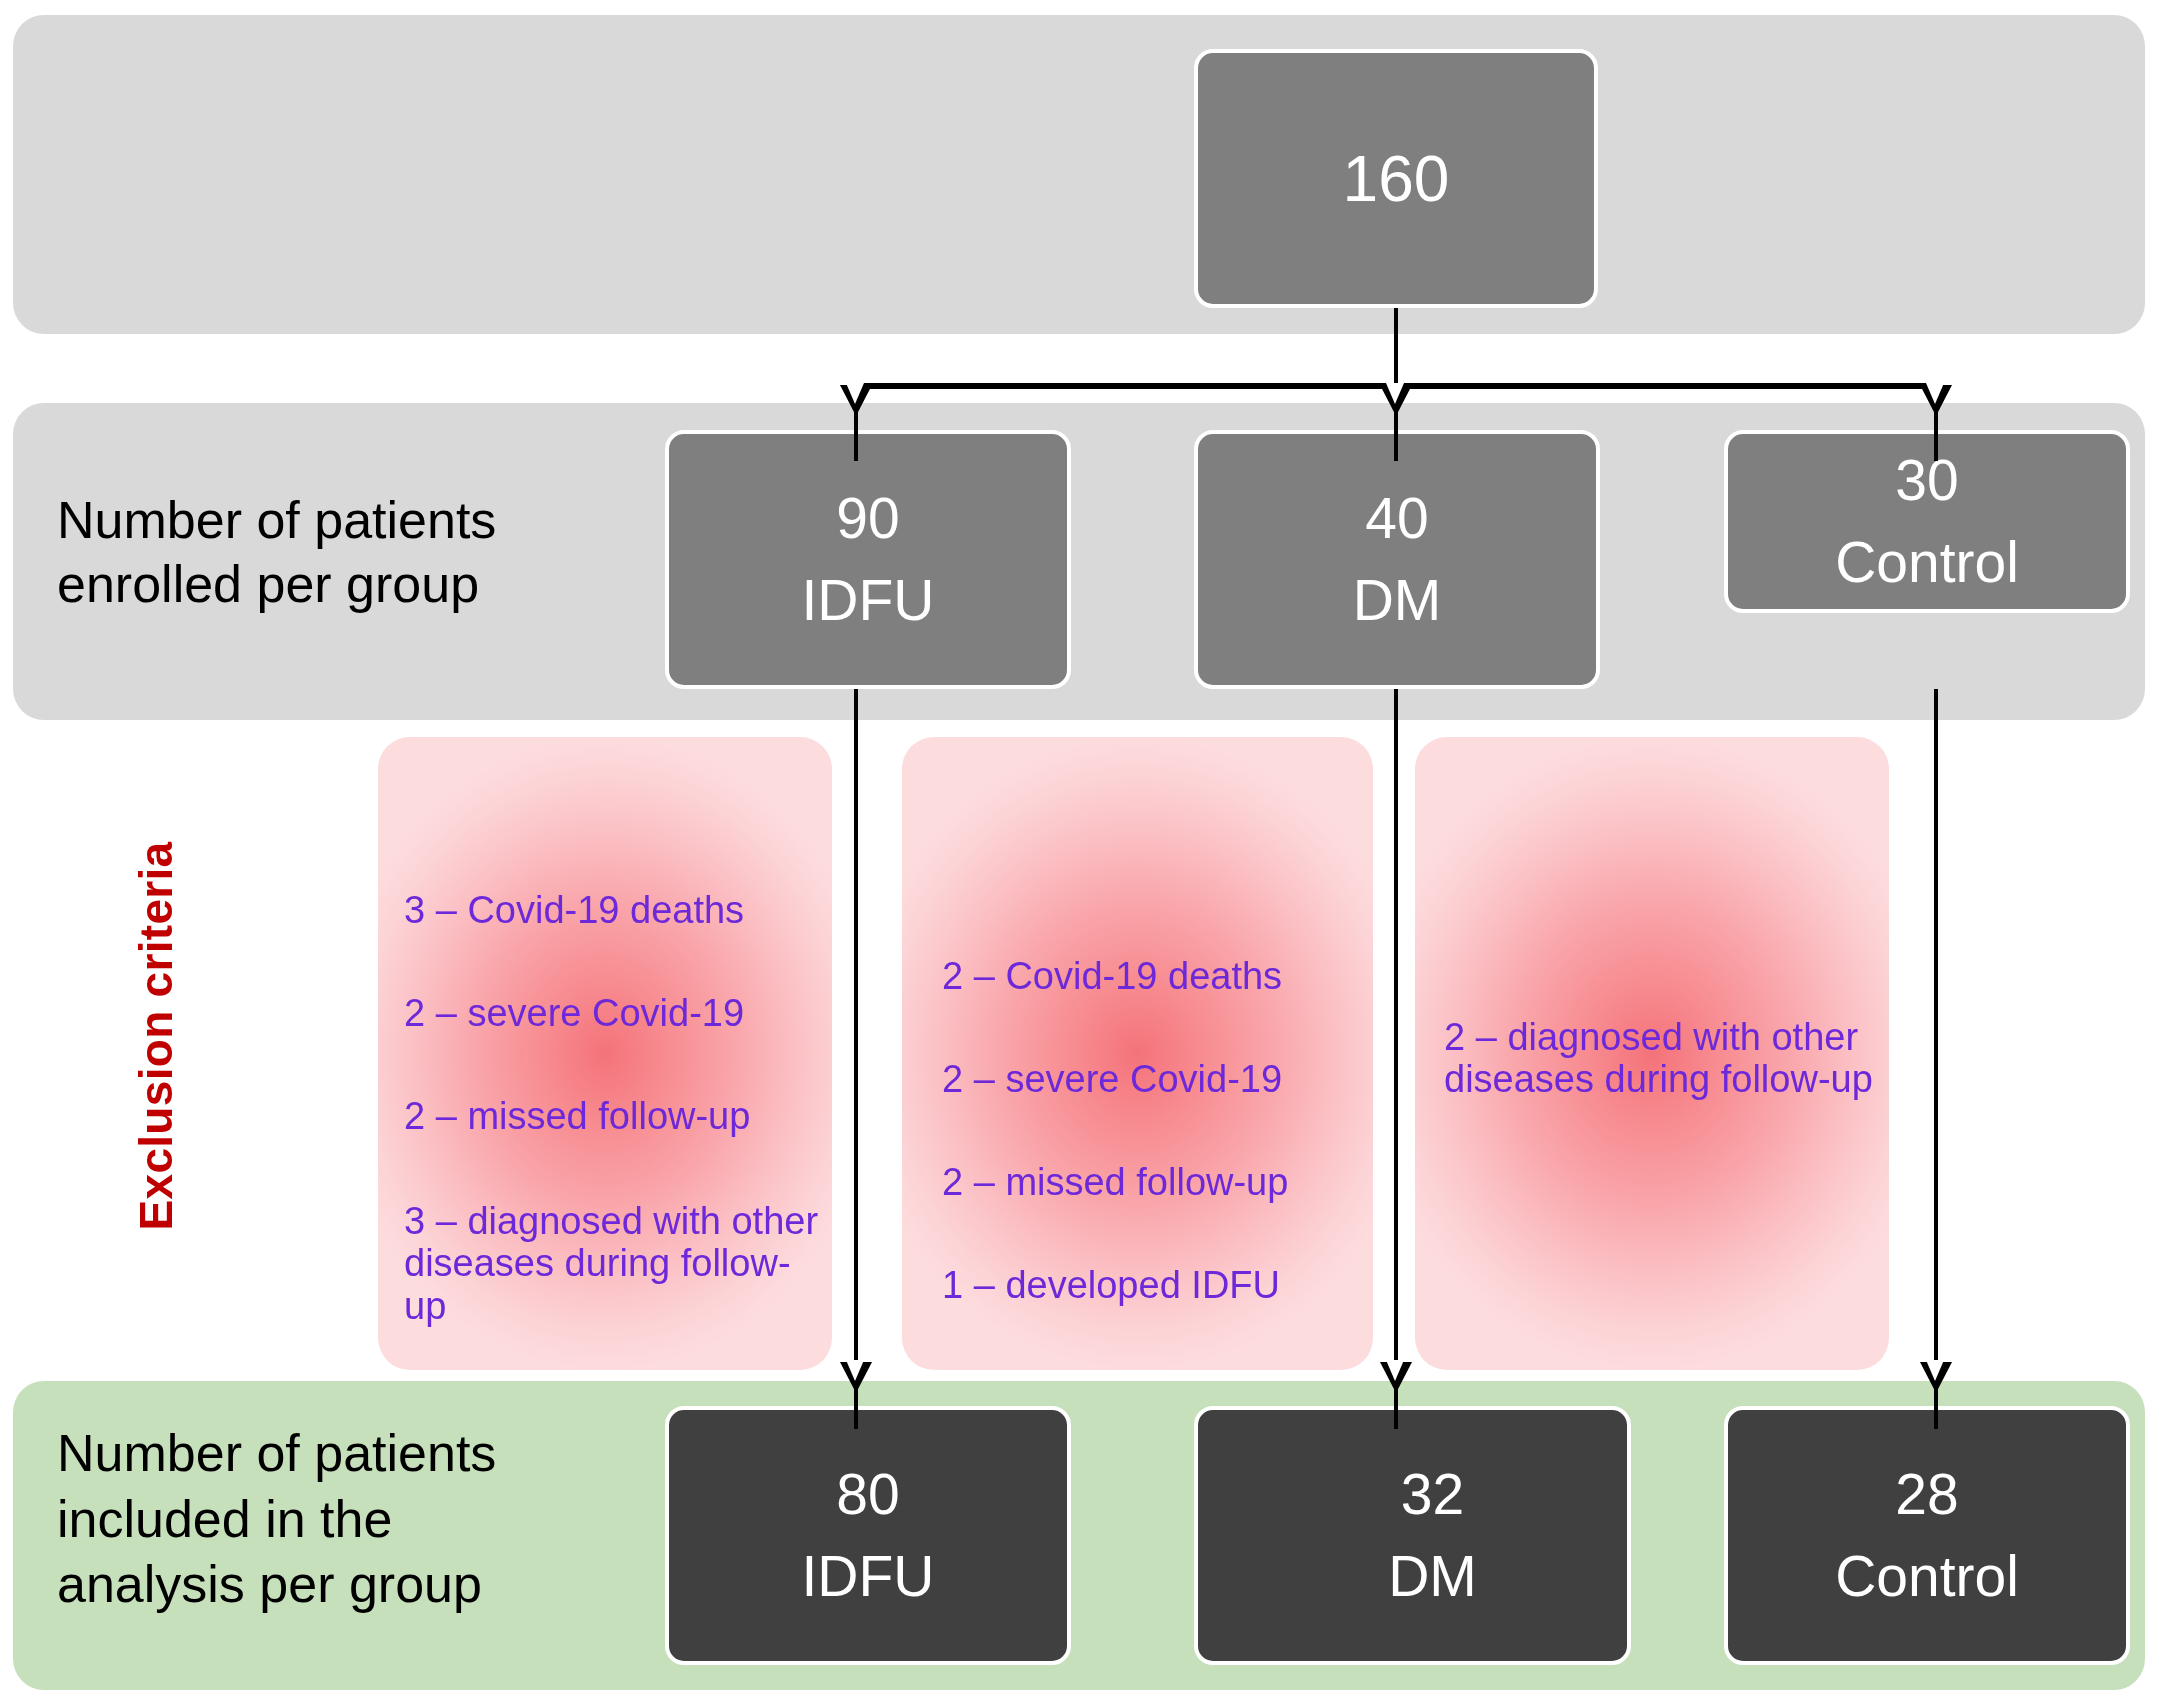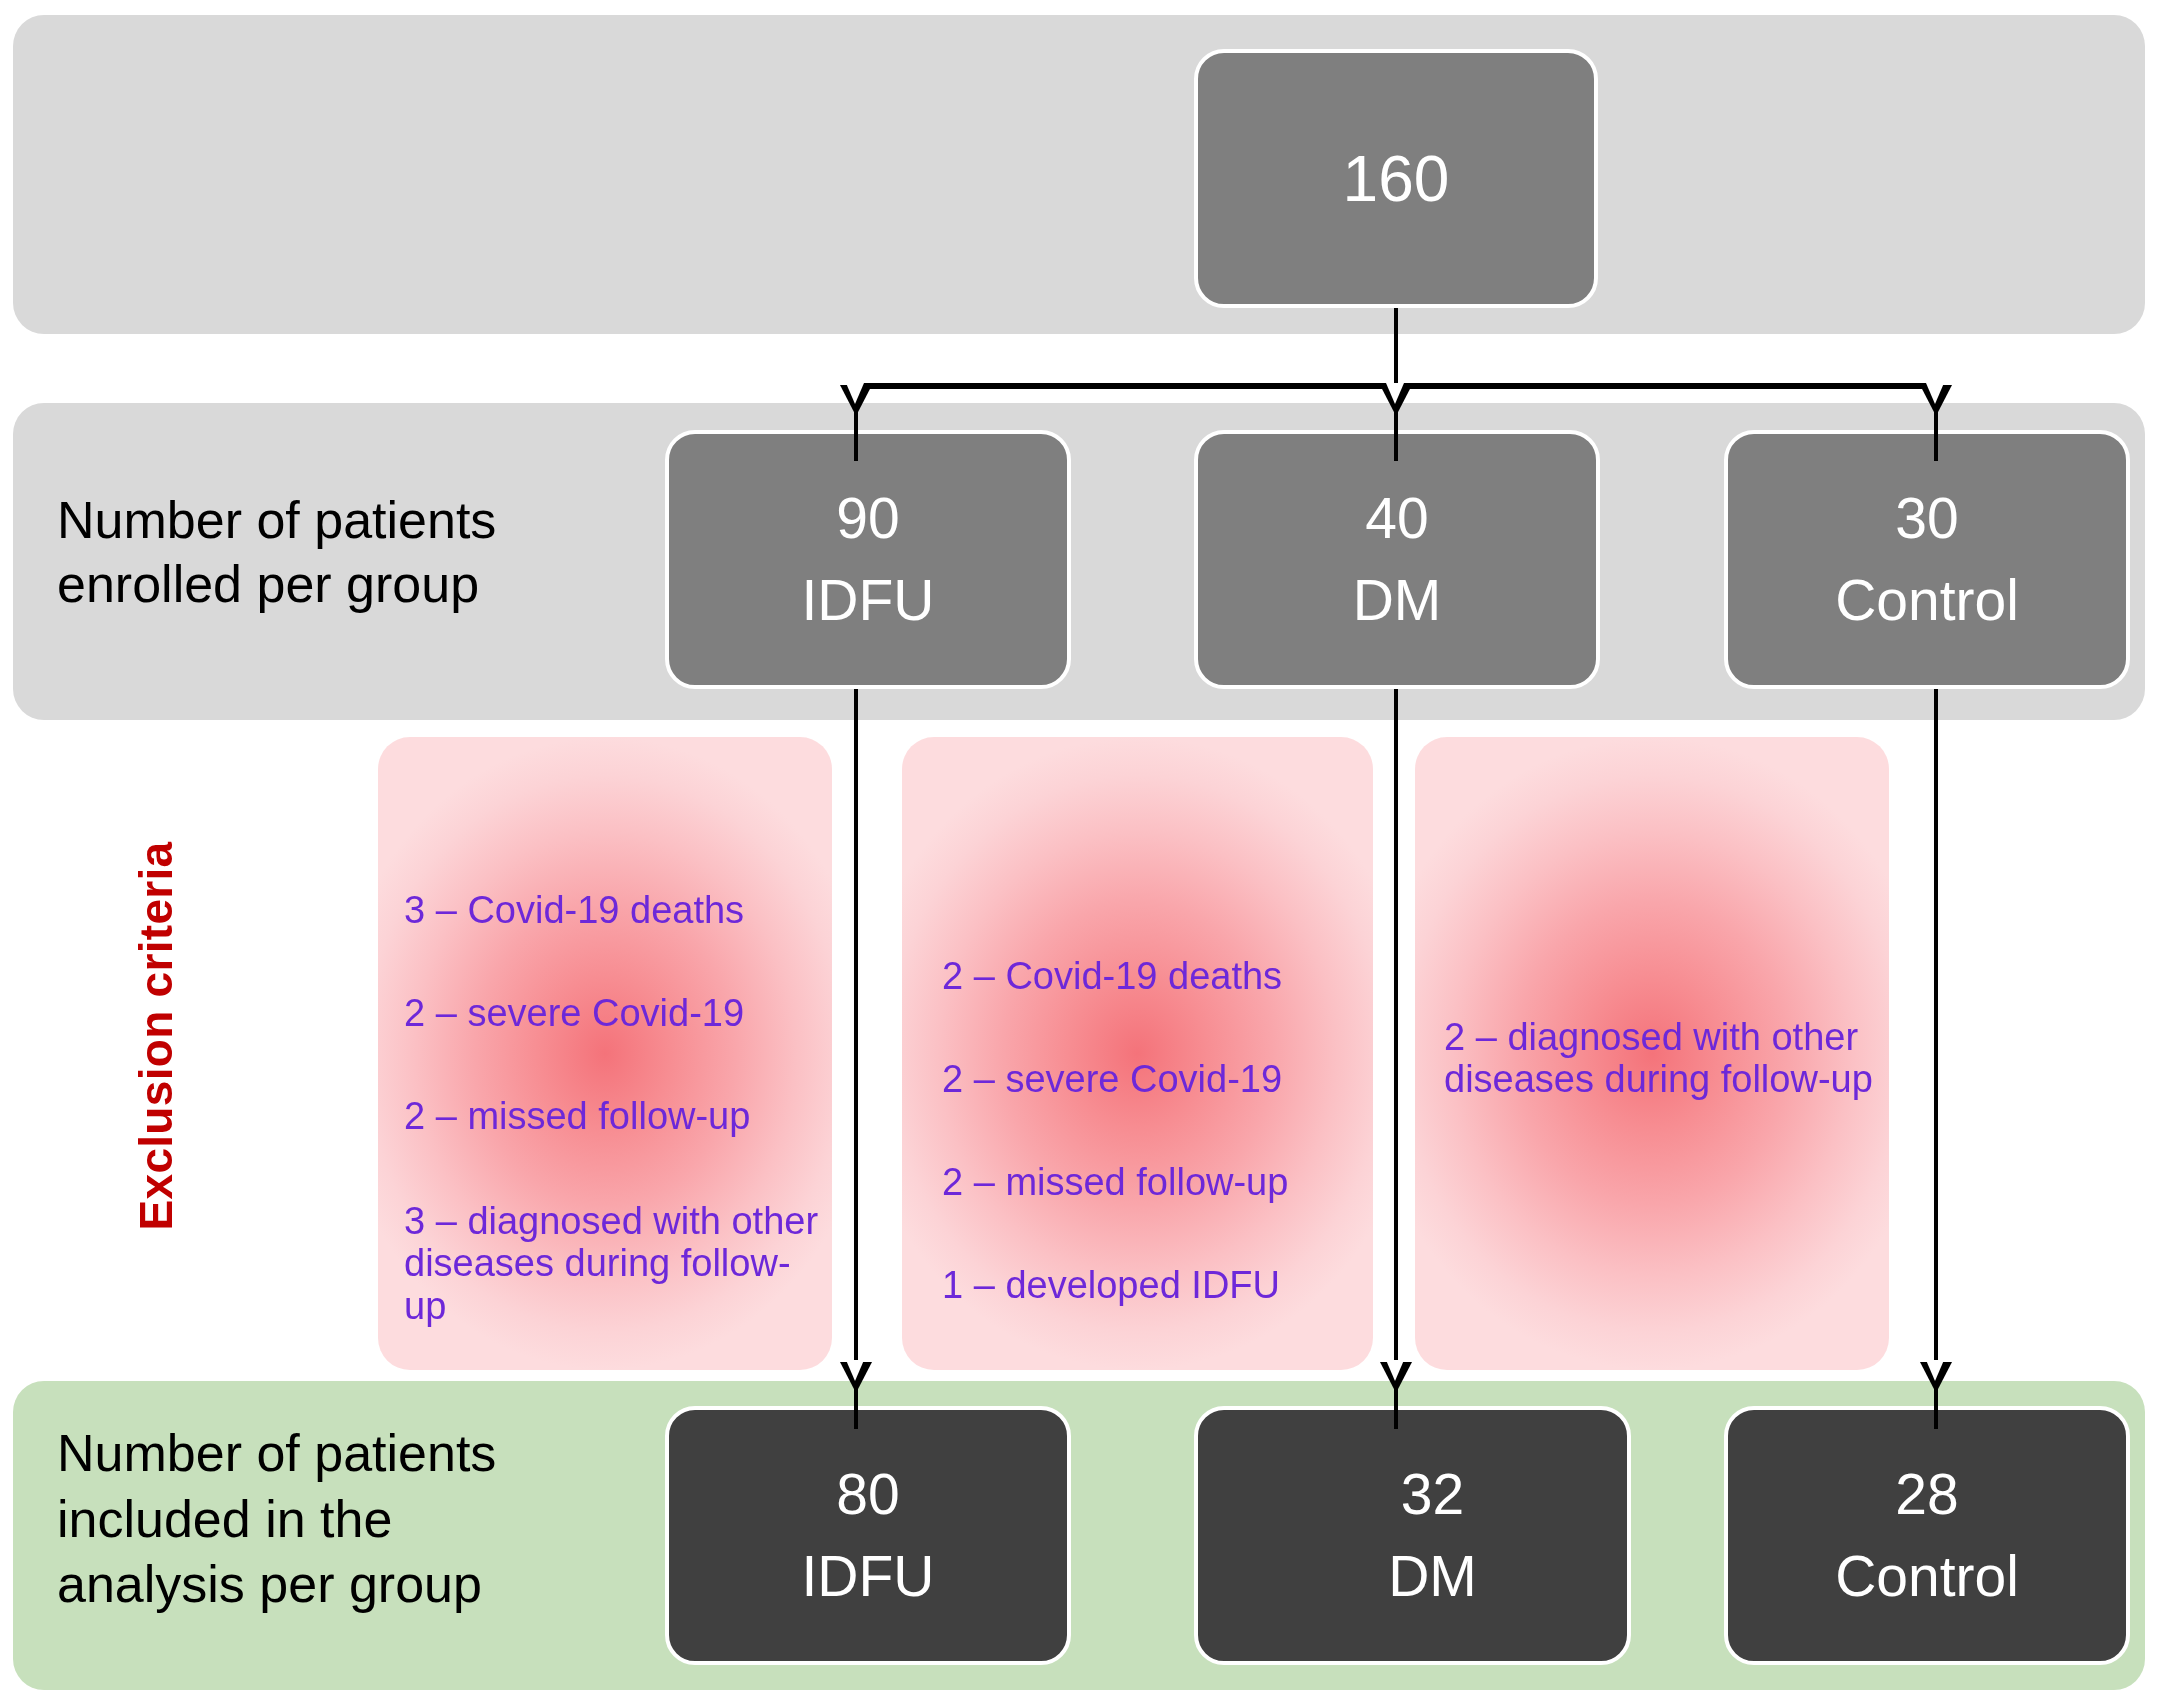--- a/index.html
+++ b/index.html
@@ -56,21 +56,21 @@
   #label-analysis-per-group {
     left: 57px; top: 1421px; width: 613px;
     text-align: left;
     line-height: 1.26;
   }
 
   
   .node {
     position: absolute;
     box-sizing: border-box;
-    border-radius: 30px;
+    border-radius: 19px;
     border: 4.9px solid #FFFFFF;
     display: flex;
     flex-direction: column;
     align-items: center;
     justify-content: center;
     color: #FFFFFF;
     z-index: 4;
   }
   .node .num {
     font-size: 57px;
@@ -84,21 +84,21 @@
     margin-top: 25px;
   }
   .node.gray  { background: #7F7F7F; }
   .node.green { background: #404040; }
 
   #node-total { left: 1194px; top: 49px;  width: 404px; height: 259px; }
   #node-total .num { font-size: 64px; }
 
   #node-enrolled-idfu    { left: 665px;  top: 430px; width: 406px; height: 259px; }
   #node-enrolled-dm      { left: 1194px; top: 430px; width: 406px; height: 259px; }
-  #node-enrolled-control { left: 1724px; top: 430px; width: 406px; height: 259px; }
+  #node-enrolled-control { left: 1724px; top: 430px; width: 406px; height: 183px; }
 
   #node-analysis-idfu    { left: 665px;  top: 1406px; width: 406px; height: 259px; }
   #node-analysis-dm      { left: 1194px; top: 1406px; width: 437px; height: 259px; padding-left: 40px; }
   #node-analysis-control { left: 1724px; top: 1406px; width: 406px; height: 259px; }
 
   
   #exclusion-title {
     position: absolute;
     left: -88px;
     top: 1009px;

